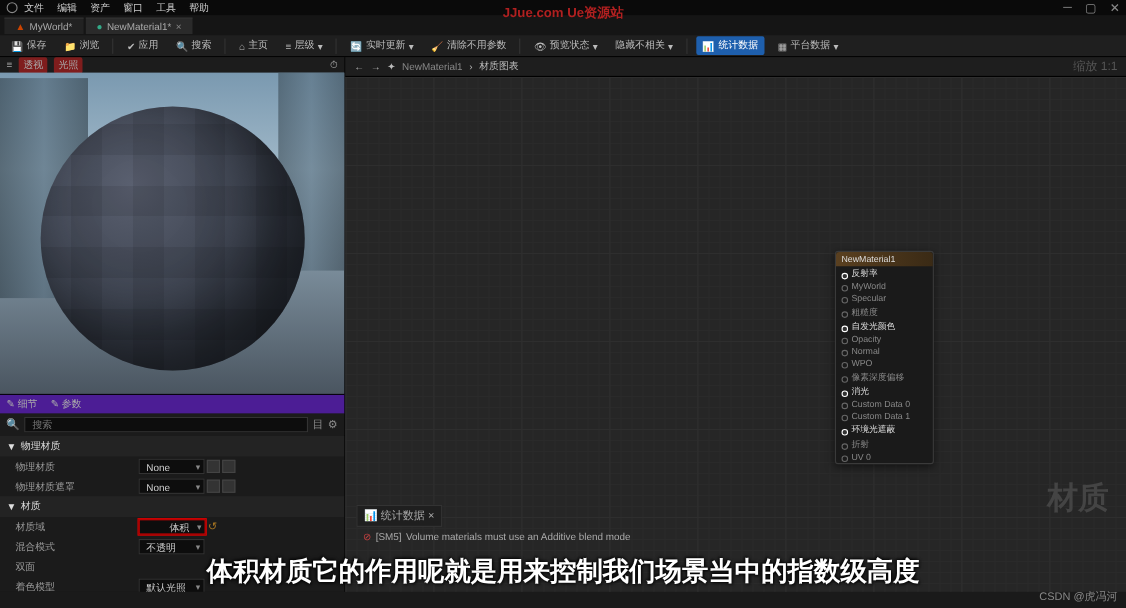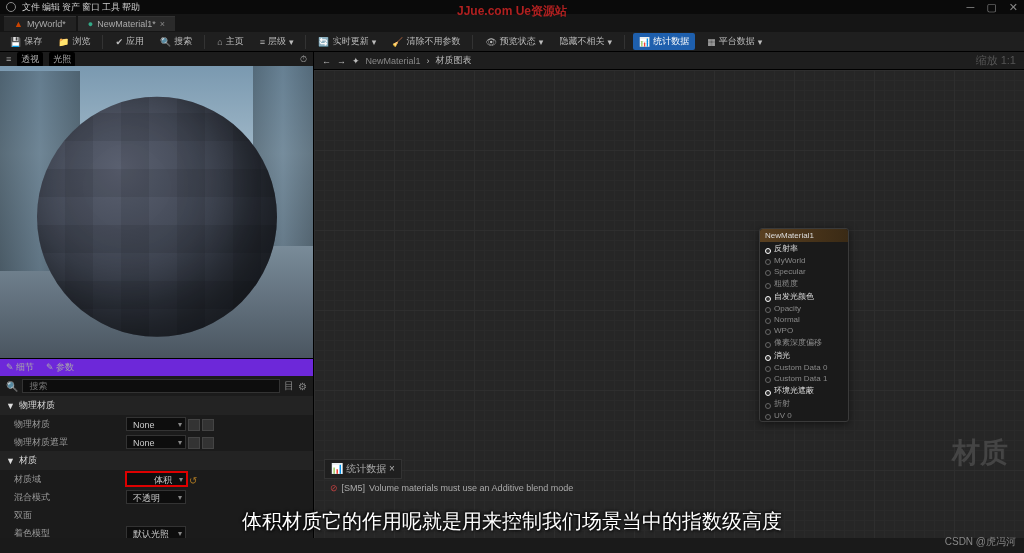--- a/index.html
+++ b/index.html
@@ -1,58 +1,58 @@
 <!DOCTYPE html>
 <html><head>
 <meta charset="utf-8">
 <style>
 * { margin: 0; padding: 0; box-sizing: border-box; font-family: "Microsoft YaHei", sans-serif; }
 body { background: #1a1a1a; color: #aaa; font-size: 10px; width: 1024px; height: 553px; overflow: hidden; position: relative; }
 
 .titlebar { height: 14px; background: #0a0a0a; display: flex; align-items: center; padding: 0 6px; font-size: 9px; }
 .titlebar .u-logo { width: 10px; height: 10px; border: 1px solid #888; border-radius: 50%; margin-right: 6px; }
-.titlebar .menu { display: flex; gap: 2px; color: #ccc; }
+.titlebar .menu { display: flex; gap: 12px; color: #ccc; }
 .titlebar .winbtns { margin-left: auto; display: flex; gap: 12px; color: #888; font-size: 11px; }
 
 .tabbar { height: 18px; background: #151515; display: flex; align-items: center; padding-left: 4px; font-size: 9px; }
 .tab { padding: 2px 10px; background: #222; margin-right: 2px; display: flex; align-items: center; gap: 4px; border-top: 1px solid #333; }
 .tab.active { background: #2a2a2a; }
 .tab .close { color: #888; }
 
 .toolbar { height: 20px; background: #1f1f1f; display: flex; align-items: center; padding: 0 6px; gap: 8px; font-size: 9px; border-bottom: 1px solid #000; }
 .toolbar .tbtn { display: flex; align-items: center; gap: 3px; padding: 2px 4px; color: #bbb; }
 .toolbar .tbtn.highlight { background: #1e5fad; color: #fff; padding: 2px 6px; border-radius: 2px; }
 .toolbar .sep { width: 1px; height: 14px; background: #333; }
 
 .main { display: flex; height: 486px; }
 
 .left { width: 314px; display: flex; flex-direction: column; background: #1a1a1a; border-right: 1px solid #000; }
 .viewport-head { height: 14px; display: flex; align-items: center; padding: 0 6px; font-size: 9px; background: #1c1c1c; gap: 6px; }
-.viewport-head .dd { background: #000000; padding: 1px 4px; border-radius: 2px; }
+.viewport-head .dd { background: #7f1d1d; padding: 1px 4px; border-radius: 2px; }
 .viewport { height: 292px; position: relative; background: linear-gradient(180deg, #7a99b0 0%, #a0b8c8 30%, #4a5560 100%); overflow: hidden; }
 .building { position: absolute; background: linear-gradient(90deg, #3a4a55 0%, #5a7080 50%, #3a4a55 100%); }
 .b1 { left: 0; top: 5px; width: 80px; height: 200px; opacity: 0.7; }
 .b2 { right: 0; top: 0; width: 60px; height: 180px; opacity: 0.6; }
 .sphere { position: absolute; left: 50%; top: 50%; transform: translate(-50%,-48%); width: 240px; height: 240px; border-radius: 50%;
   background: radial-gradient(circle at 35% 30%, #5a6070 0%, #484e5c 30%, #383e4a 60%, #2a2f38 100%);
   box-shadow: inset -30px -30px 60px rgba(0,0,0,0.5); }
 .sphere::before { content:""; position:absolute; inset:0; border-radius:50%;
   background: repeating-linear-gradient(0deg, transparent 0 28px, rgba(0,0,0,0.08) 28px 56px),
               repeating-linear-gradient(90deg, transparent 0 28px, rgba(0,0,0,0.08) 28px 56px); }
 
-.panel-tabs { height: 18px; display: flex; align-items: center; padding: 0 6px; font-size: 9px; background: #6d28d9; border-top: 1px solid #000; gap: 12px; }
+.panel-tabs { height: 18px; display: flex; align-items: center; padding: 0 6px; font-size: 9px; background: #4c1d95; border-top: 1px solid #000; gap: 12px; }
 .searchrow { height: 20px; display: flex; align-items: center; padding: 0 6px; gap: 4px; background: #1b1b1b; }
 .searchrow input { flex: 1; background: #0d0d0d; border: 1px solid #333; color: #888; padding: 2px 16px 2px 6px; font-size: 9px; height: 14px; }
 .searchrow .icon { color: #888; font-size: 10px; }
 
 .props { flex: 1; overflow: hidden; background: #1b1b1b; font-size: 9px; }
 .section-head { padding: 3px 6px; background: #232323; color: #ddd; cursor: pointer; display: flex; align-items: center; gap: 4px; }
 .prop-row { display: flex; align-items: center; padding: 2px 6px; min-height: 18px; }
 .prop-row .label { width: 120px; color: #999; padding-left: 8px; }
-.prop-row .control { flex: 1; display: flex; gap: 2px; align-items: flex-end; }
+.prop-row .control { flex: 1; display: flex; gap: 2px; align-items: center; }
 .dropdown { background: #0d0d0d; border: 1px solid #333; padding: 1px 14px 1px 6px; color: #ccc; min-width: 60px; position: relative; font-size: 9px; height: 14px; line-height: 12px; }
 .dropdown::after { content: "▾"; position: absolute; right: 3px; color: #888; font-size: 8px; }
 .dropdown.hl { border: 1px solid #d00; box-shadow: 0 0 0 1px #d00; padding-left: 27px; }
 .folder-icon { width: 12px; height: 12px; background: #333; border: 1px solid #444; }
 .reset-icon { color: #aa7722; font-size: 10px; }
 
 .right { flex: 1; display: flex; flex-direction: column; background: #1e1e1e; }
 .graph-head { height: 18px; display: flex; align-items: center; padding: 0 8px; font-size: 9px; color: #bbb; gap: 6px; border-bottom: 1px solid #000; }
 .graph-head .crumb { color: #888; }
 .graph-head .suffix { margin-left: auto; color: #555; font-size: 11px; }
@@ -67,21 +67,21 @@
 .node-pin { display: flex; align-items: flex-end; gap: 3px; padding: 1px 5px; color: #888; }
 .node-pin.active { color: #ddd; }
 .pin-dot { width: 6px; height: 6px; border-radius: 50%; border: 1px solid #666; flex-shrink: 0; }
 .pin-dot.active { border-color: #fff; background: #333; }
 
 .stats-bar { position: absolute; left: 324px; bottom: 56px; right: 10px; }
 .stats-head { background: #1f1f1f; border: 1px solid #333; padding: 2px 6px; font-size: 10px; display: inline-block; }
 .stats-msg { padding: 4px 6px; font-size: 9px; color: #aaa; display: flex; align-items: center; gap: 4px; }
 .err-icon { color: #c04040; }
 
-.subtitle { position: absolute; bottom: 18px; left: 0; right: 0; text-align: center; color: #fff; font-size: 20px; font-weight: normal; text-shadow: 1px 1px 3px #000, -1px -1px 3px #000; }
+.subtitle { position: absolute; bottom: 18px; left: 0; right: 0; text-align: center; color: #fff; font-size: 24px; font-weight: bold; text-shadow: 1px 1px 3px #000, -1px -1px 3px #000; }
 .credit { position: absolute; bottom: 4px; right: 8px; color: #888; font-size: 10px; }
 .topwm { position: absolute; top: 3px; left: 50%; transform: translateX(-50%); color: #b02020; font-size: 12px; font-weight: bold; }
 </style>
 </head>
 <body>
 
 <div class="titlebar">
   <span class="u-logo"></span>
   <div class="menu">
     <span>文件</span>

